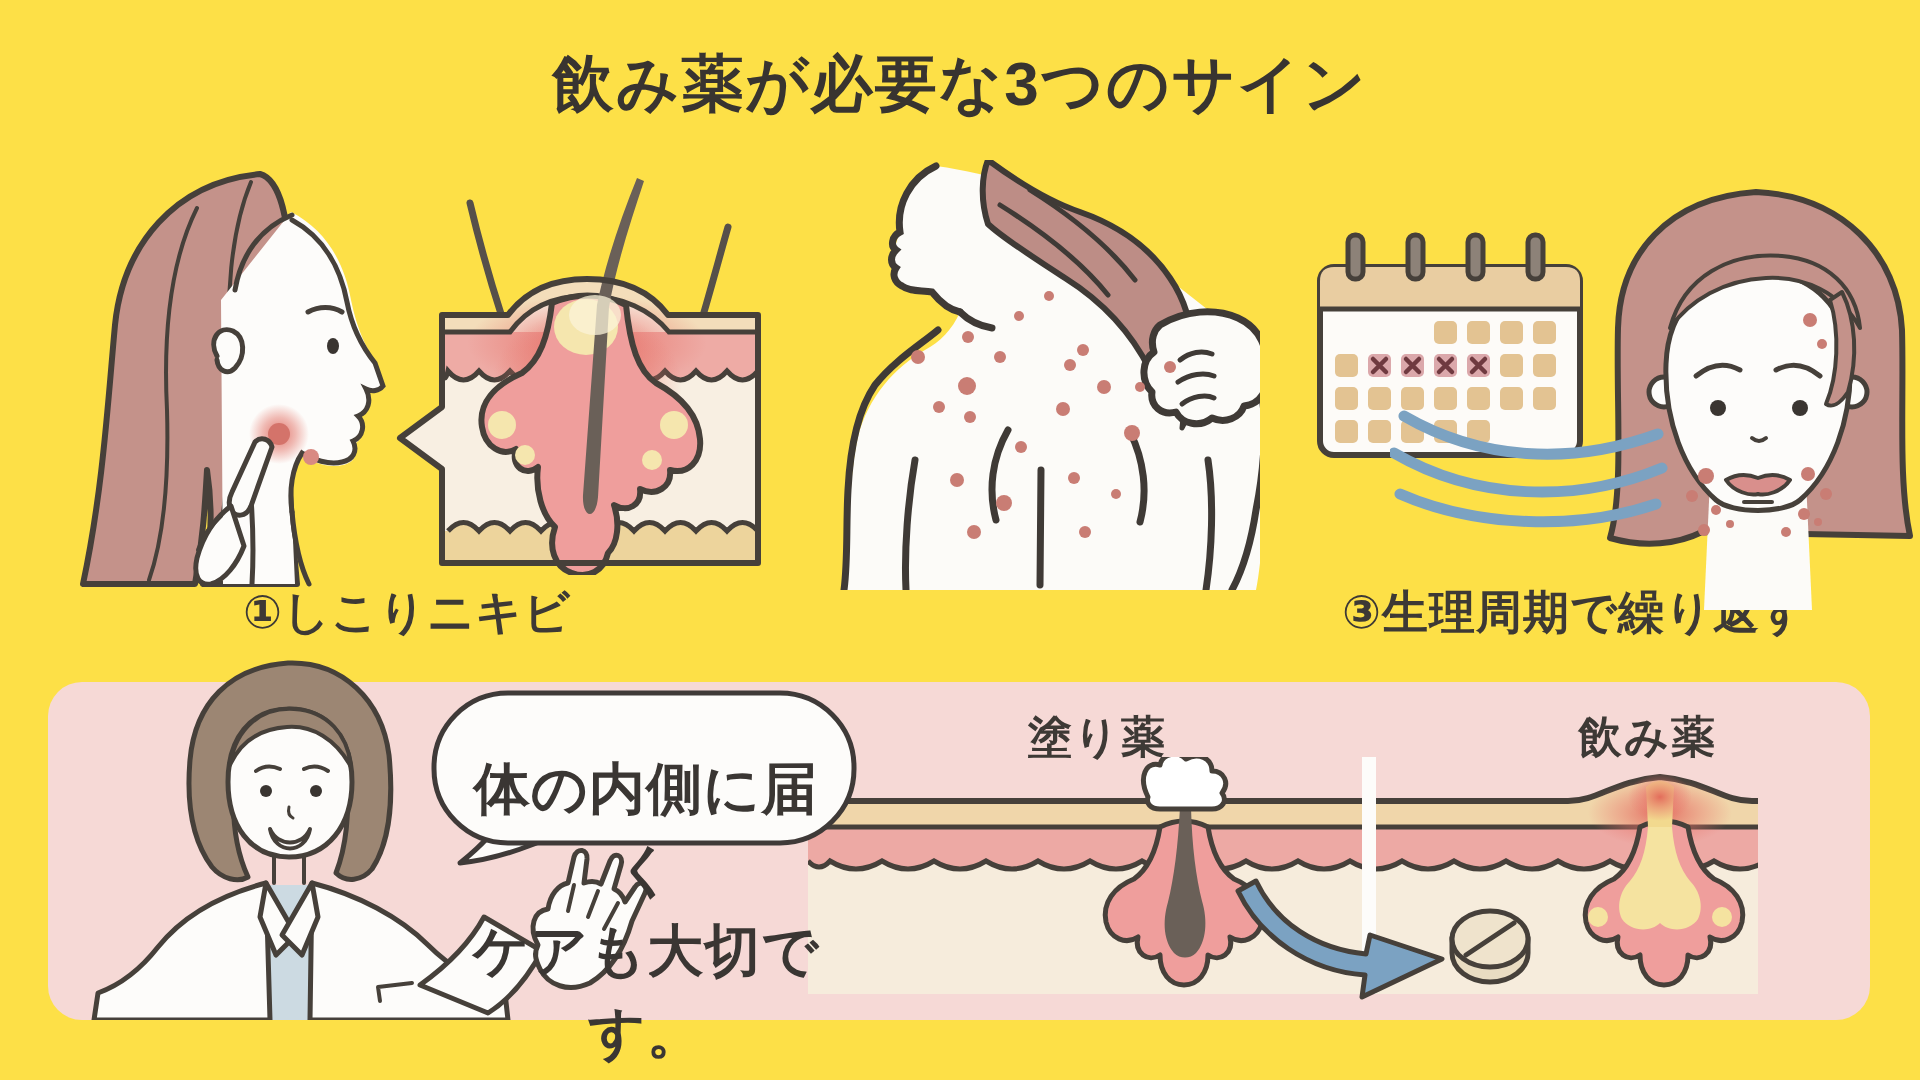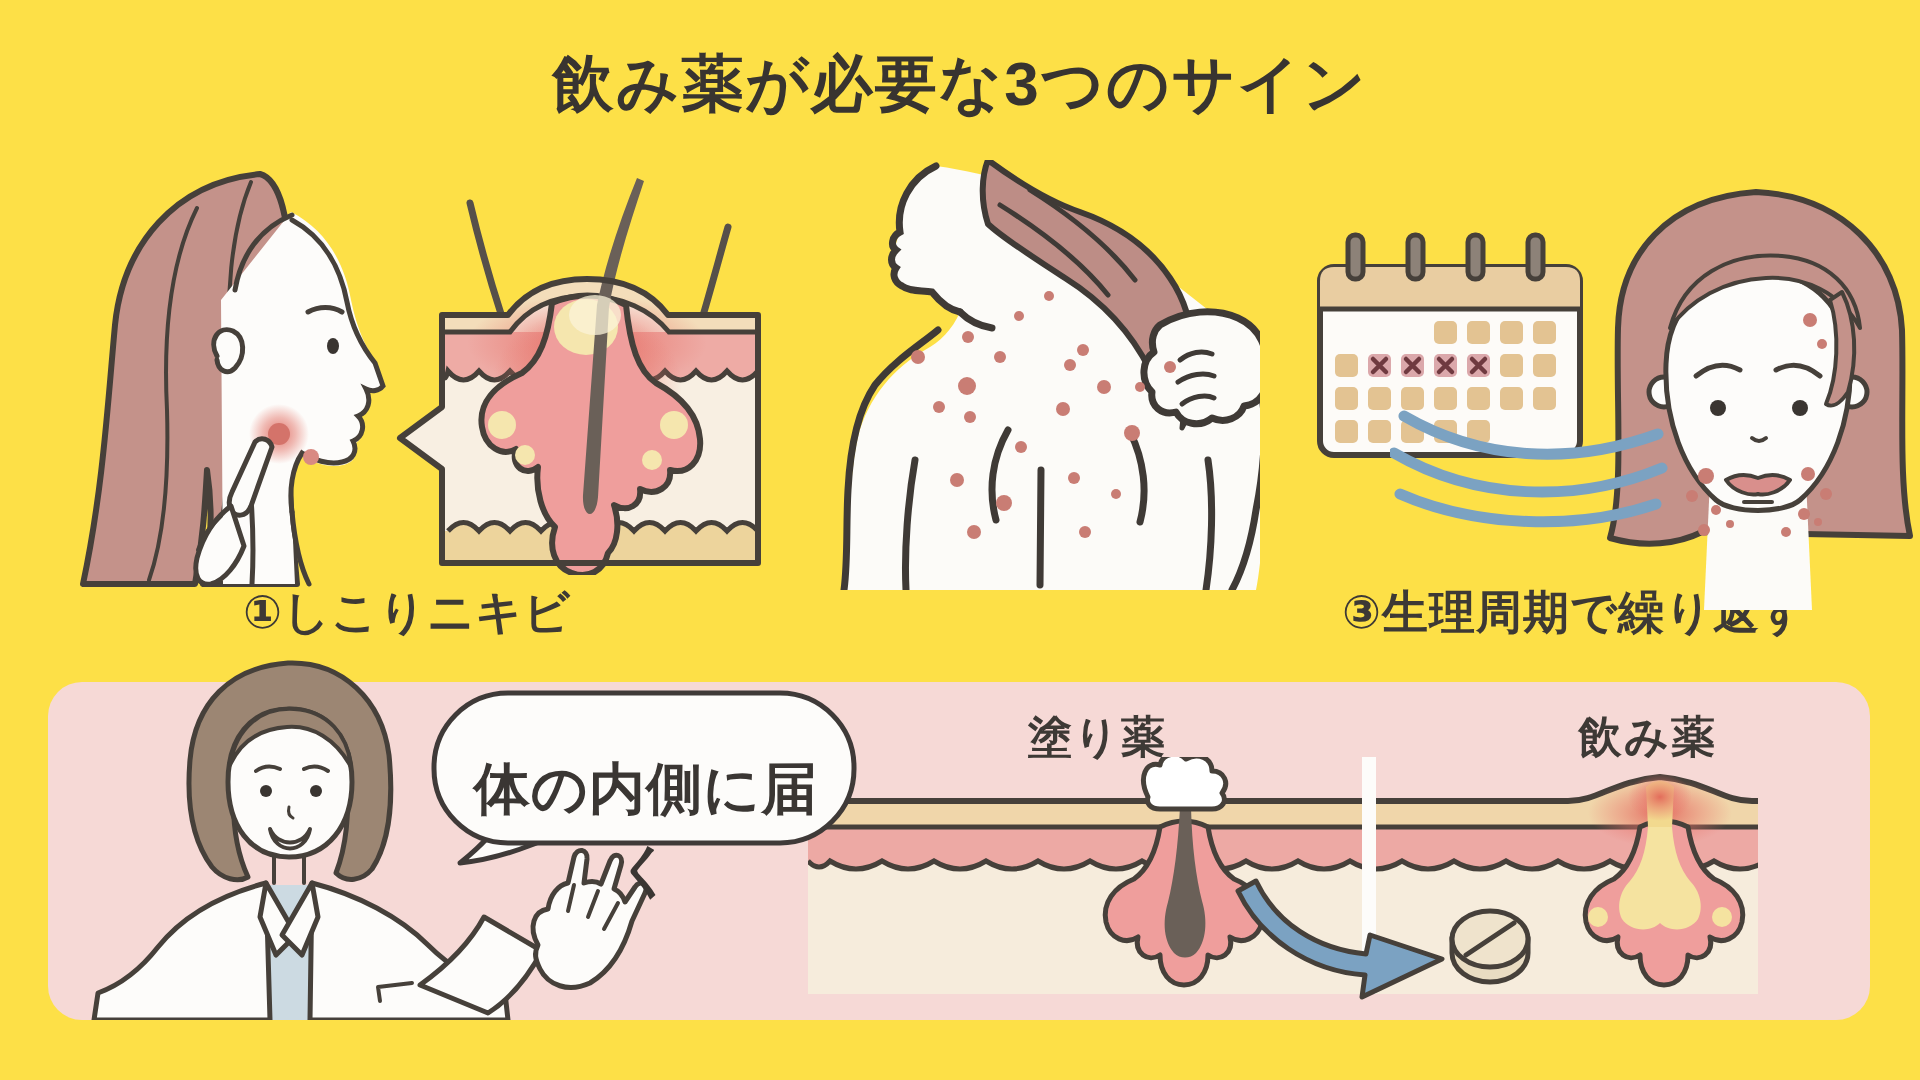--- a/index.html
+++ b/index.html
@@ -275,20 +275,21 @@
       <path d="M 184,202 L 184,228 M 214,202 L 214,228" stroke="#46403a" stroke-width="4" stroke-linecap="round"></path>
     </g>
   </svg>
 
   <svg class="abs z7" style="left:420px;top:685px" width="450" height="190" viewBox="0 0 450 190">
     <path d="M 40,178 C 60,162 82,140 94,116 L 152,140 C 122,158 80,174 40,178 Z" fill="#fdfcfa" stroke="#3f3a38" stroke-width="5" stroke-linejoin="round"></path>
     <rect x="14" y="8" width="420" height="150" rx="74" fill="#fdfcfa" stroke="#3f3a38" stroke-width="5"></rect>
   </svg>
   <div id="bubble-text" class="abs">
     <div>体の内側に届く</div>
+    <div>ケアも大切です。</div>
   </div>
 
   <div class="abs med-label" style="left:1028px">塗り薬</div>
   <div class="abs med-label" style="left:1578px">飲み薬</div>
 
   <svg class="abs z5" style="left:808px;top:757px" width="950" height="247" viewBox="0 0 950 247">
     <defs>
       <radialGradient id="glowB" cx="50%" cy="50%" r="50%">
         <stop offset="0%" stop-color="#e05a52" stop-opacity="0.85"></stop>
         <stop offset="60%" stop-color="#e8766c" stop-opacity="0.4"></stop>

